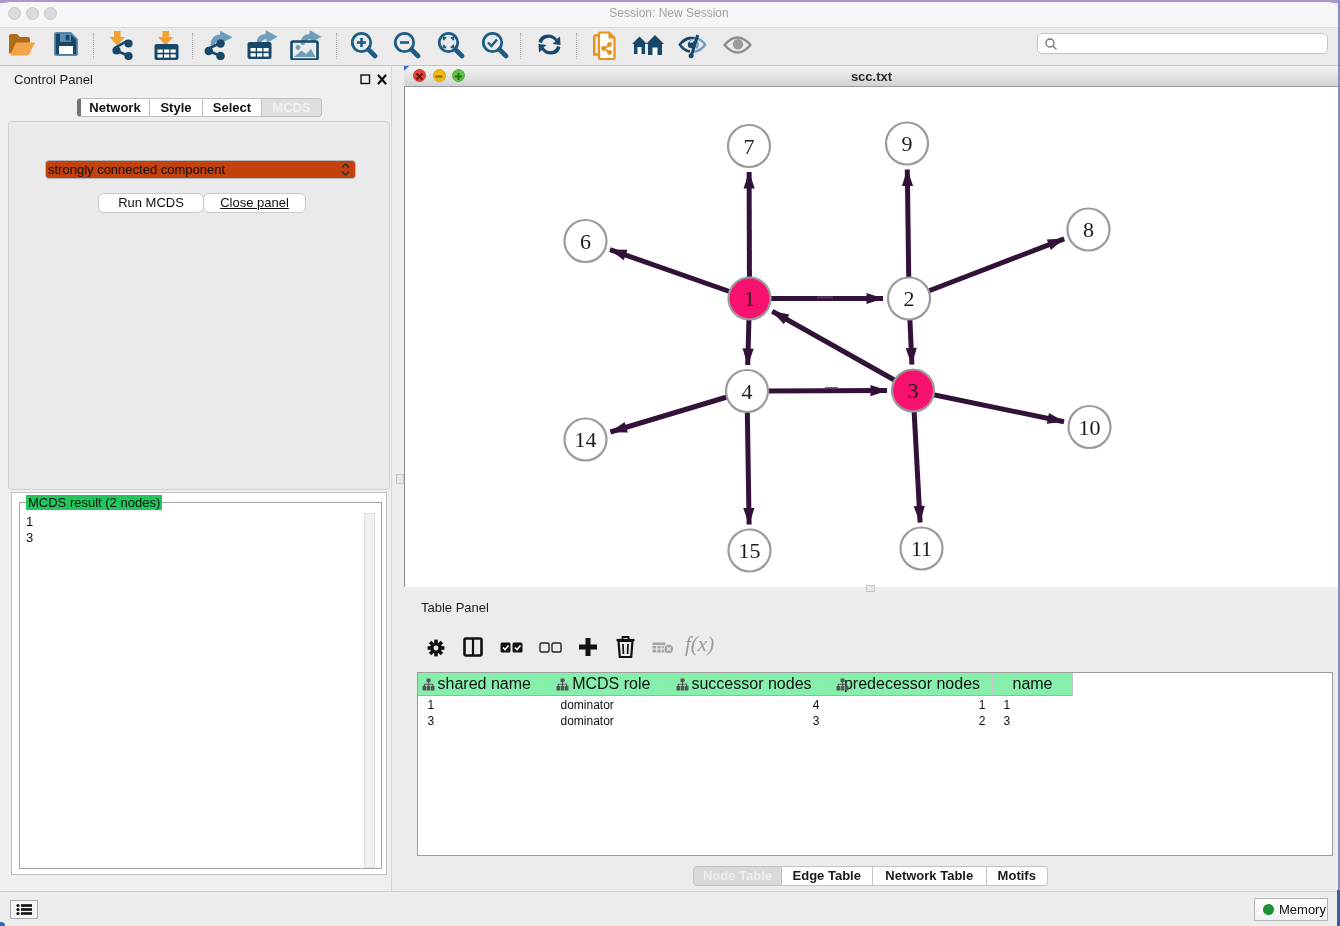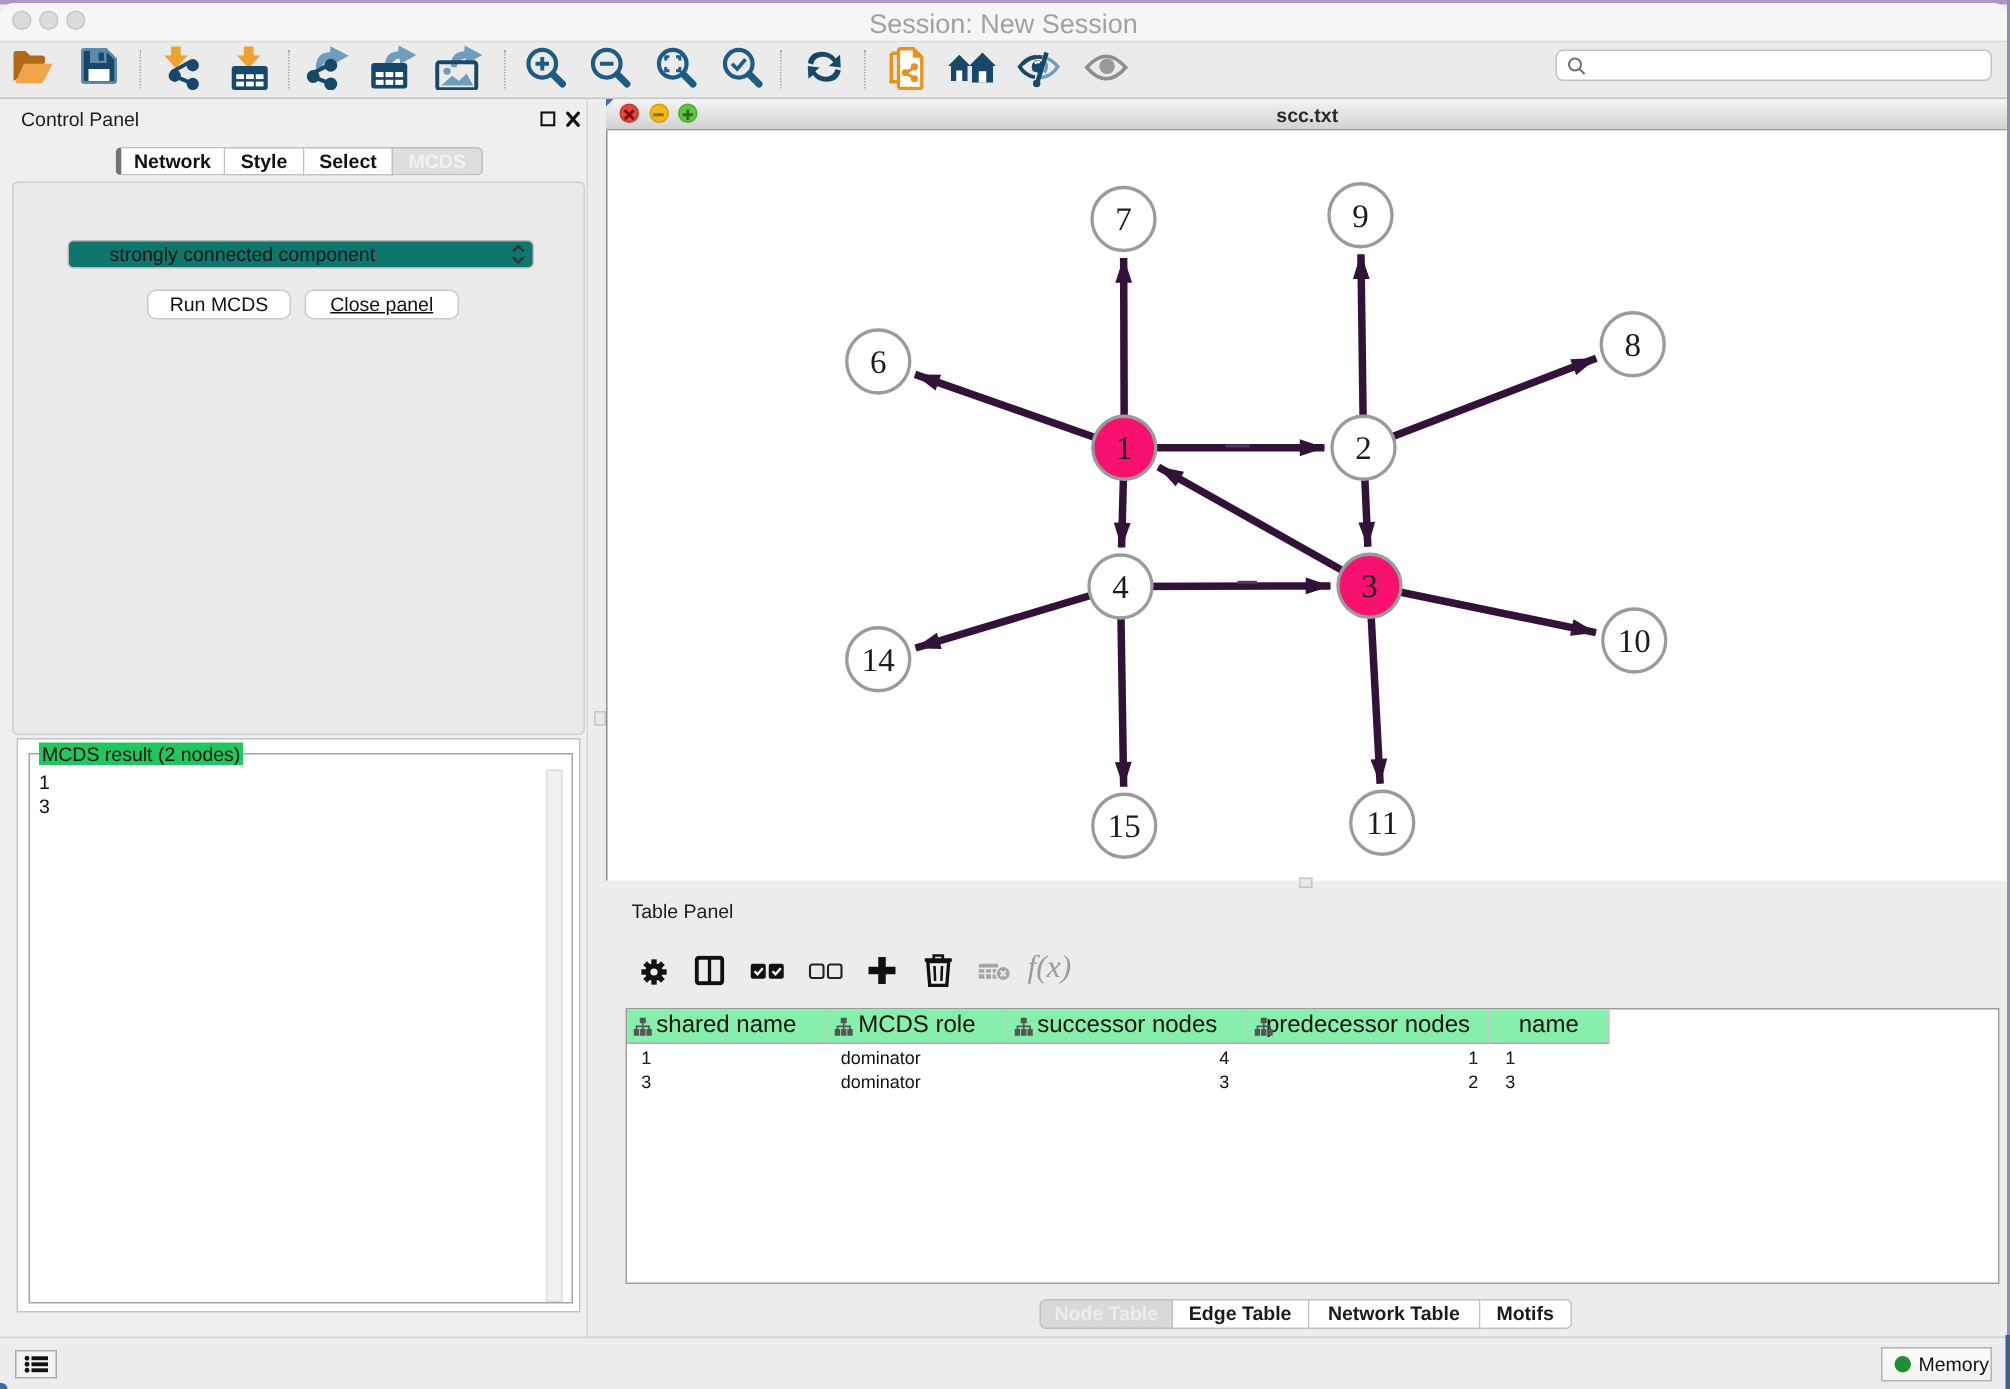--- a/index.html
+++ b/index.html
@@ -7,34 +7,34 @@
 body { font-family:"Liberation Sans", sans-serif; background:#ededed; position:relative; }
 .abs { position:absolute; }
 
 
 #purpletop { left:0; top:0; width:1340px; height:3px; background:#ab98c6; }
 #purpleright { right:0; top:0; width:2px; height:890px; background:#8f8cc0; }
 #purplebr { right:0; top:890px; width:3px; height:36px; background:#3c5e9b; }
 #bluedot { left:0; top:922px; width:5px; height:4px; background:#2e6cb5; border-radius:0 4px 0 0; }
 #titlebar { left:0; top:2px; width:1338px; height:26px; background:#f6f6f6; border-radius:9px 9px 0 0; border-bottom:1px solid #dadada; }
 .tl { width:13px; height:13px; border-radius:50%; background:#dbdbdb; border:1px solid #c8c8c8; position:absolute; top:5px; }
-#wtitle { width:100%; text-align:center; top:4px; color:#a2a2a2; font-size:18px; }
+#wtitle { width:100%; text-align:center; top:4px; color:#a2a2a2; font-size:12px; }
 #toolbar { left:0; top:28px; width:1338px; height:38px; background:#ebebeb; border-bottom:1px solid #c6c6c6; }
 .tsep { position:absolute; top:5px; height:26px; width:1px; border-left:1px dotted #a9a9a9; }
 .ticon { position:absolute; top:3px; }
 #searchbox { left:1037px; top:5px; width:291px; height:21px; background:#fff; border:1px solid #c4c4c4; border-radius:5px; }
 
 
 #leftpanel { left:0; top:66px; width:392px; height:825px; background:#efefef; border-right:1px solid #d6d6d6; }
 #cp-title { left:14px; top:6px; font-size:13px; color:#1c1c1c; }
 #cp-tabs { left:77px; top:32px; height:19px; }
 .tabseg { position:absolute; top:0; height:19px; background:#fff; border:1px solid #bfbfbf; border-left:none; font-size:13px; font-weight:600; color:#111; text-align:center; line-height:17px; }
 #cp-group { left:8px; top:55px; width:382px; height:369px; background:#eaeaea; border:1px solid #cfcfcf; border-radius:4px; }
 #opt-label { top:17px; width:100%; text-align:center; font-size:13px; color:#1c1c1c; }
-#dropdown { left:36px; top:38px; width:311px; height:19px; background:#0f766e; border:1px solid #b9b9b9; border-radius:4px; font-size:13px; color:#111; line-height:17px; padding-left:27px; }
+#dropdown { left:36px; top:38px; width:311px; height:19px; background:#c2410c; border:1px solid #b9b9b9; border-radius:4px; font-size:13px; color:#111; line-height:17px; padding-left:2px; }
 .btn { position:absolute; height:20px; background:#fff; border:1px solid #c9c9c9; border-radius:6px; font-size:13px; color:#111; text-align:center; line-height:18px; }
 #resultpanel { left:11px; top:426px; width:376px; height:383px; background:#fff; border:1px solid #c2c2c2; }
 #fieldset { left:7px; top:9px; width:363px; height:367px; border:1px solid #a6a6a6; }
 #fs-label { left:6px; top:-8px; background:#22c55e; padding:0 2px; font-size:13px; color:#111; }
 #vsb { right:6px; top:10px; width:11px; height:355px; background:#f1f1f1; border:1px solid #dddddd; }
 
 
 #netframe { left:404px; top:66px; width:935px; height:521px; }
 #nettitle { left:0; top:0; width:935px; height:21px; background:linear-gradient(#f4f4f4,#d2d2d2); border-bottom:1px solid #9a9a9a; }
 .mtl { position:absolute; top:3px; width:13px; height:13px; border-radius:50%; }
@@ -218,21 +218,21 @@
     <div class="tabseg" style="left:126px;width:59px;">Select</div>
     <div class="tabseg" style="left:185px;width:60px;border-radius:0 4px 4px 0;background:#dedede;color:#f2f2f2;">MCDS</div>
   </div>
   <div class="abs" id="cp-group">
     <div class="abs" id="dropdown">strongly connected component
       <svg width="9" height="13" style="position:absolute;right:5px;top:2px;" viewBox="0 0 9 13">
           <path d="M1 4.5 L4.5 1 L8 4.5" fill="none" stroke="#333" stroke-width="1.6"></path>
           <path d="M1 8.5 L4.5 12 L8 8.5" fill="none" stroke="#333" stroke-width="1.6"></path>
         </svg>
     </div>
-    <div class="btn" style="left:89px;top:71px;width:96px;">Run MCDS</div>
+    <div class="btn" style="left:89px;top:71px;width:106px;">Run MCDS</div>
     <div class="btn" style="left:194px;top:71px;width:103px;text-decoration:underline;">Close panel</div>
   </div>
   <div class="abs" id="resultpanel">
     <div class="abs" id="fieldset">
       <div class="abs" id="fs-label">MCDS result (2 nodes)</div>
       <div class="abs" style="left:6px;top:11px;font-size:13px;color:#111;line-height:15.5px;">1<br>3</div>
       <div class="abs" id="vsb"></div>
     </div>
   </div>
 </div>

